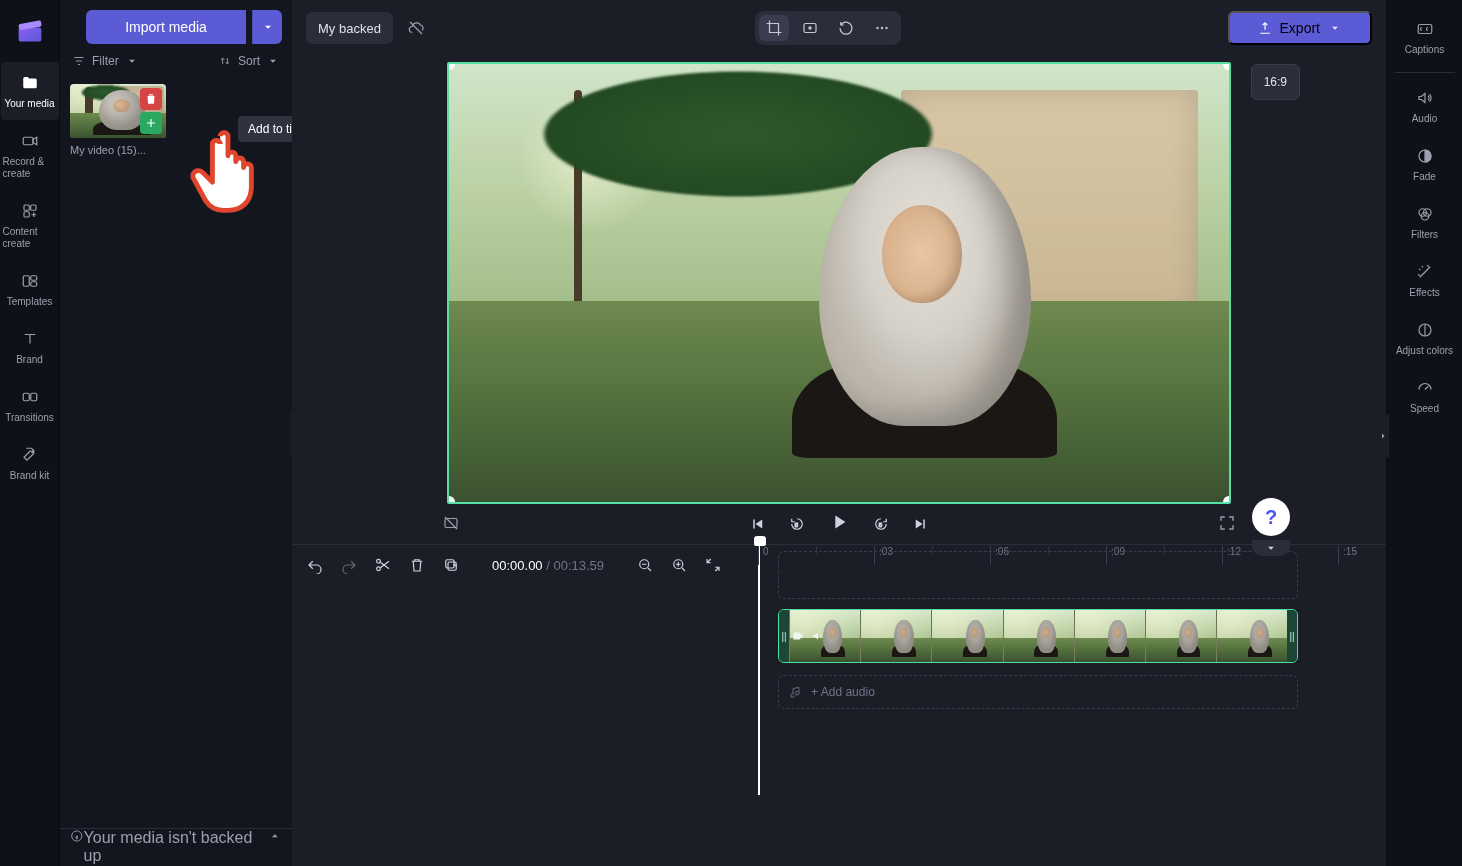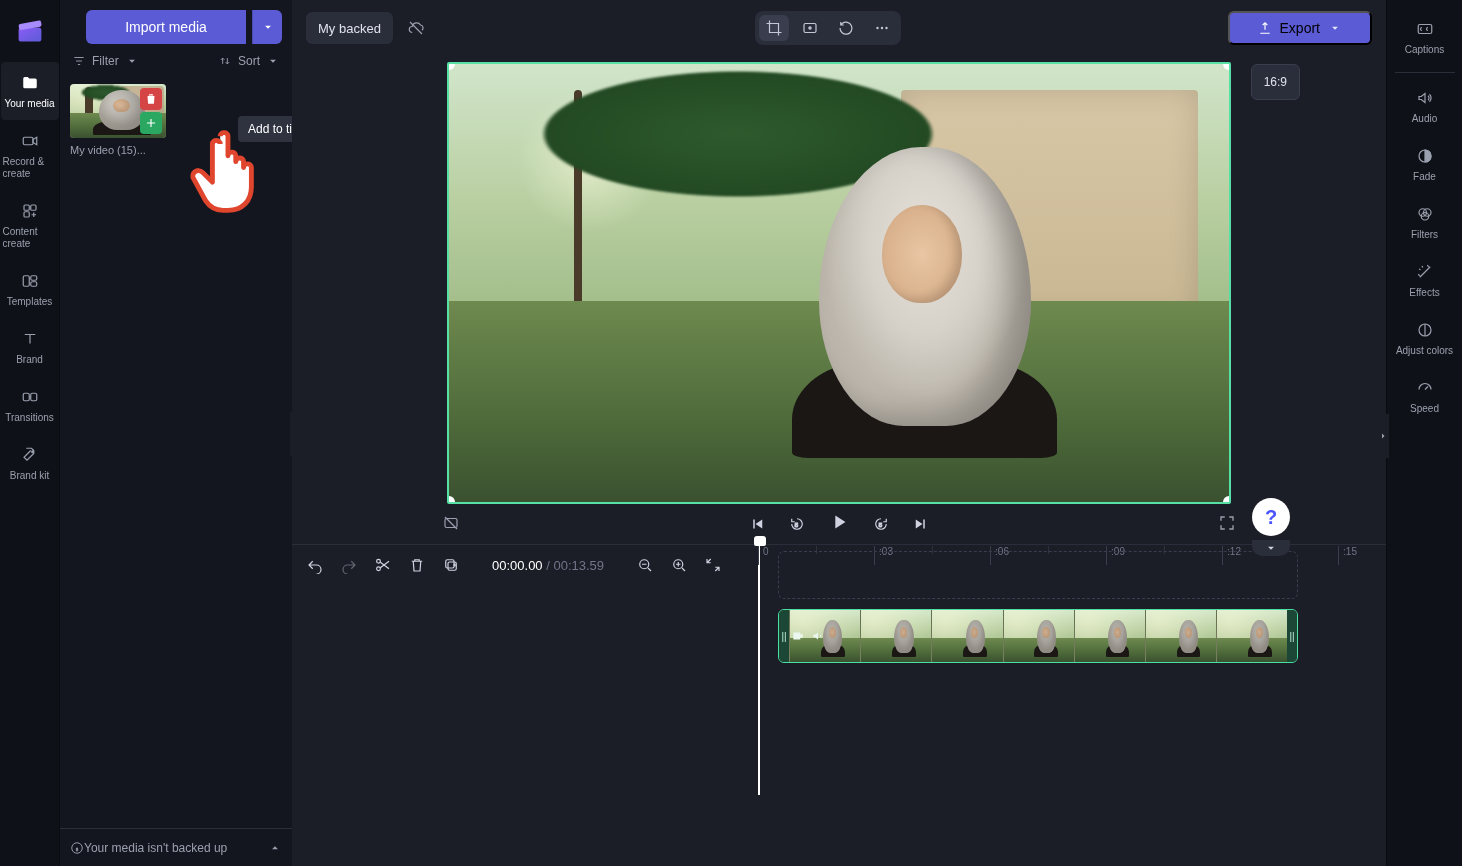--- a/index.html
+++ b/index.html
@@ -31,21 +31,21 @@
   .panel-tools { display:flex; align-items:center; justify-content:space-between; padding:4px 12px 8px; color:var(--muted); font-size:12px; }
   .tool { display:flex; align-items:center; gap:6px; cursor:pointer; }
   .media-grid { padding:8px 10px; }
   .thumb { width:96px; height:54px; border-radius:4px; background:linear-gradient(120deg,#2b3a2f,#6b7a55,#9aa47a); position:relative; overflow:hidden; }
   .thumb .scene { position:absolute; inset:0; }
   .thumb .trash { position:absolute; top:4px; right:4px; width:22px; height:22px; border-radius:4px; background:#d64545; display:flex; align-items:center; justify-content:center; }
   .thumb .add { position:absolute; bottom:4px; right:4px; width:22px; height:22px; border-radius:4px; background:#2aa862; display:flex; align-items:center; justify-content:center; }
   .media-name { margin-top:6px; font-size:11px; color:var(--muted); width:110px; white-space:nowrap; overflow:hidden; text-overflow:ellipsis; }
   .tooltip { position:absolute; left:178px; top:116px; background:#2f3340; color:#fff; font-size:12px; padding:6px 10px; border-radius:4px; white-space:nowrap; }
   .cursor-hand { position:absolute; left:128px; top:120px; width:78px; height:95px; pointer-events:none; z-index:5; }
-  .panel-footer { margin-top:auto; height:38px; display:flex; align-items:center; gap:0; padding:0 10px; border-top:1px solid var(--border); color:var(--muted); font-size:12px; }
+  .panel-footer { margin-top:auto; height:38px; display:flex; gap:0; padding:0 10px; border-top:1px solid var(--border); color:var(--muted); font-size:16px; }
   .panel-collapse { position:absolute; right:-10px; top:412px; width:12px; height:44px; background:var(--bg2); border-radius:0 6px 6px 0; display:flex; align-items:center; justify-content:center; color:var(--muted); cursor:pointer; }
 
   
   .stage { flex:1; display:flex; flex-direction:column; background:var(--bg2); min-width:0; }
   .stage-top { height:56px; display:flex; align-items:center; padding:0 14px; gap:10px; }
   .chip { height:32px; padding:0 12px; border-radius:6px; background:#2a2d3a; display:inline-flex; align-items:center; gap:8px; color:#dfe2ee; font-size:13px; }
   .chip.flat { background:transparent; }
   .stage-top .center { margin-left:auto; margin-right:auto; display:flex; gap:6px; background:#2a2d3a; padding:4px; border-radius:8px; }
   .mini-btn { width:30px; height:26px; border-radius:6px; display:flex; align-items:center; justify-content:center; color:#c4c8d6; cursor:pointer; }
   .mini-btn.active{ background:#3a3d4d; }
@@ -564,20 +564,26 @@
           <div class="grip">||</div>
           <div class="badge">
             <svg class="svg-sm" viewBox="0 0 24 24" fill="#eaf7ef">
                 <path d="M4 6h12v12H4zM16 10l4-2v8l-4-2z"></path>
               </svg>
             <svg class="svg-sm" viewBox="0 0 24 24" fill="#eaf7ef">
                 <path d="M4 10v4h3l5 4V6L7 10H4zM16 9a4 4 0 0 1 0 6"></path>
               </svg>
           </div>
         </div>
+        <div class="audio-row">
+          <svg class="svg-sm" viewBox="0 0 24 24" fill="none" stroke="currentColor" stroke-width="1.6">
+              <path d="M9 18a3 3 0 1 1-2-2.8V6l10-2v10a3 3 0 1 1-2-2.8"></path>
+            </svg>
+          <span>+ Add audio</span>
+        </div>
       </div>
     </div>
 
     <div class="help">?</div>
     <div class="chev-pill">
         <svg class="svg-sm" viewBox="0 0 24 24" fill="currentColor">
           <path d="M7 10l5 5 5-5z"></path>
         </svg>
       </div>
   </section>

